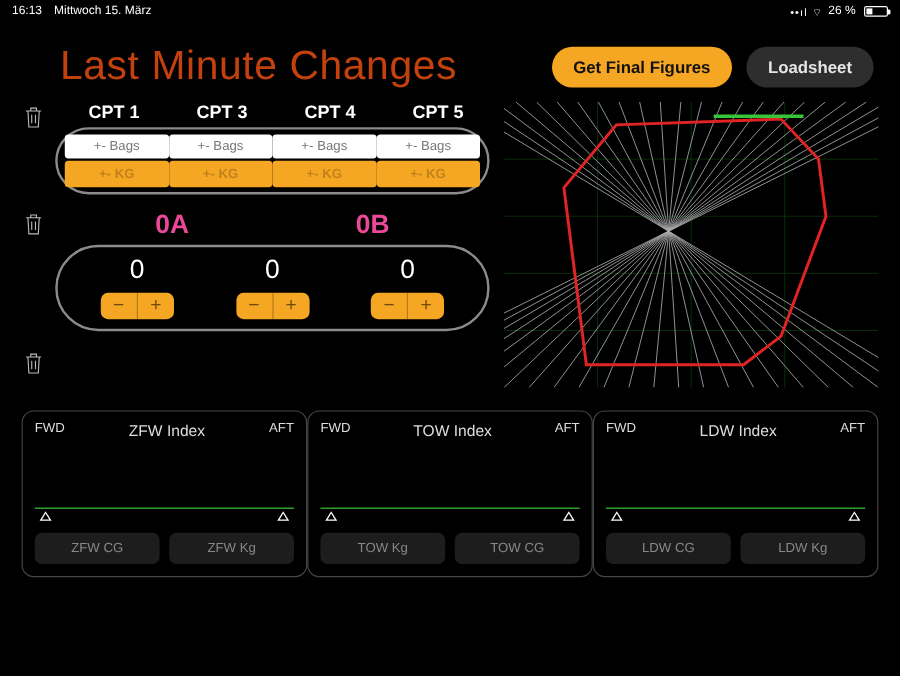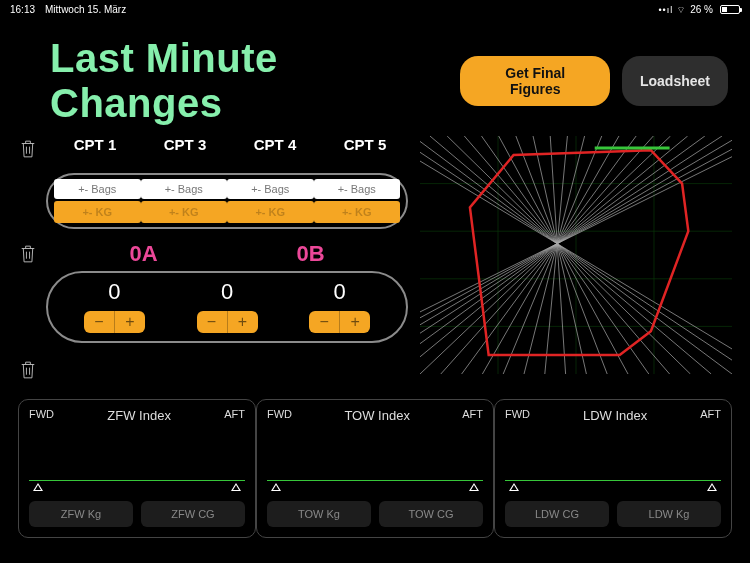--- a/index.html
+++ b/index.html
@@ -7,35 +7,35 @@
   .status-bar { height: 18px; display: flex; justify-content: space-between; align-items: center; padding: 0 10px; font-size: 10px; color: #fff; }
   .status-left { display: flex; gap: 10px; }
   .status-right { display: flex; align-items: center; gap: 4px; }
   .status-icons { font-size: 9px; letter-spacing: 1px; }
   .battery { display: inline-flex; align-items: center; }
   .battery-body { display:inline-block; width: 20px; height: 9px; border: 1px solid #fff; border-radius: 2px; position: relative; margin-left: 3px;}
   .battery-body::after { content:""; position:absolute; right:-3px; top:2px; width:2px; height:4px; background:#fff; border-radius:0 1px 1px 0;}
   .battery-fill { position:absolute; left:1px; top:1px; bottom:1px; width: 26%; background:#fff;}
 
   .header { display: flex; align-items: center; justify-content: space-between; padding: 18px 22px 10px 50px; }
-  .title { color: #86efac; font-size: 40px; font-weight: 700; letter-spacing: 0.5px; }
+  .title { color: #c2410c; font-size: 34px; font-weight: 400; letter-spacing: 0.5px; }
   .header-buttons { display: flex; gap: 12px; }
   .btn { border: none; border-radius: 18px; padding: 9px 18px; font-size: 14px; font-weight: 600; cursor: pointer; }
   .btn-primary { background: #f5a623; color: #111; }
   .btn-secondary { background: #2e2e2e; color: #e5e5e5; }
 
   .main { display: flex; padding: 0 18px; gap: 12px; }
   .left-col { width: 390px; }
   .right-col { flex: 1; }
 
   .row-with-trash { display: flex; align-items: flex-start; gap: 6px; }
   .trash { width: 22px; flex: 0 0 22px; color: #bbb; cursor: pointer; padding-top: 2px; }
   .trash svg { width: 20px; height: 22px; stroke: #bbb; fill: none; stroke-width: 1.2; }
 
-  .cpt-headers { display: flex; gap: 4px; padding-left: 6px; margin-bottom: 20px; justify-content: space-between; }
+  .cpt-headers { display: flex; gap: 4px; padding-left: 6px; margin-bottom: 4px; justify-content: space-between; }
   .cpt-headers div { flex: 1; text-align: center; font-size: 15px; font-weight: 700; color: #fff; }
 
   .pill { border: 2px solid #8b8b8b; border-radius: 40px; padding: 4px 6px; display: flex; gap: 0; }
   .cpt-col { flex: 1; display: flex; flex-direction: column; gap: 2px; }
   .input-white { background: #fff; color: #777; border-radius: 3px; text-align: center; font-size: 11px; padding: 4px 0; }
   .input-orange { background: #f5a623; color: rgba(0,0,0,0.22); border-radius: 3px; text-align: center; font-size: 11px; font-weight:600; padding: 5px 10px; }
 
   .cabin-section { margin-top: 12px; }
   .cabin-headers { display: flex; padding: 0 14px; margin-bottom: 4px; }
   .cabin-headers div { flex: 1; text-align: center; font-size: 22px; font-weight: 700; color: #ec4899; }
@@ -227,22 +227,22 @@
         <span>AFT</span>
       </div>
       <div class="index-gauge">
         <div class="gauge-line"></div>
         <div class="gauge-tri tri-left"></div>
         <div class="gauge-tri inner tri-left"></div>
         <div class="gauge-tri tri-right"></div>
         <div class="gauge-tri inner tri-right-inner"></div>
       </div>
       <div class="index-buttons">
+        <button>ZFW CG</button>
         <button>ZFW Kg</button>
-        <button>ZFW CG</button>
       </div>
     </div>
     <div class="index-card">
       <div class="index-head">
         <span>FWD</span>
         <span class="mid">TOW Index</span>
         <span>AFT</span>
       </div>
       <div class="index-gauge">
         <div class="gauge-line"></div>

